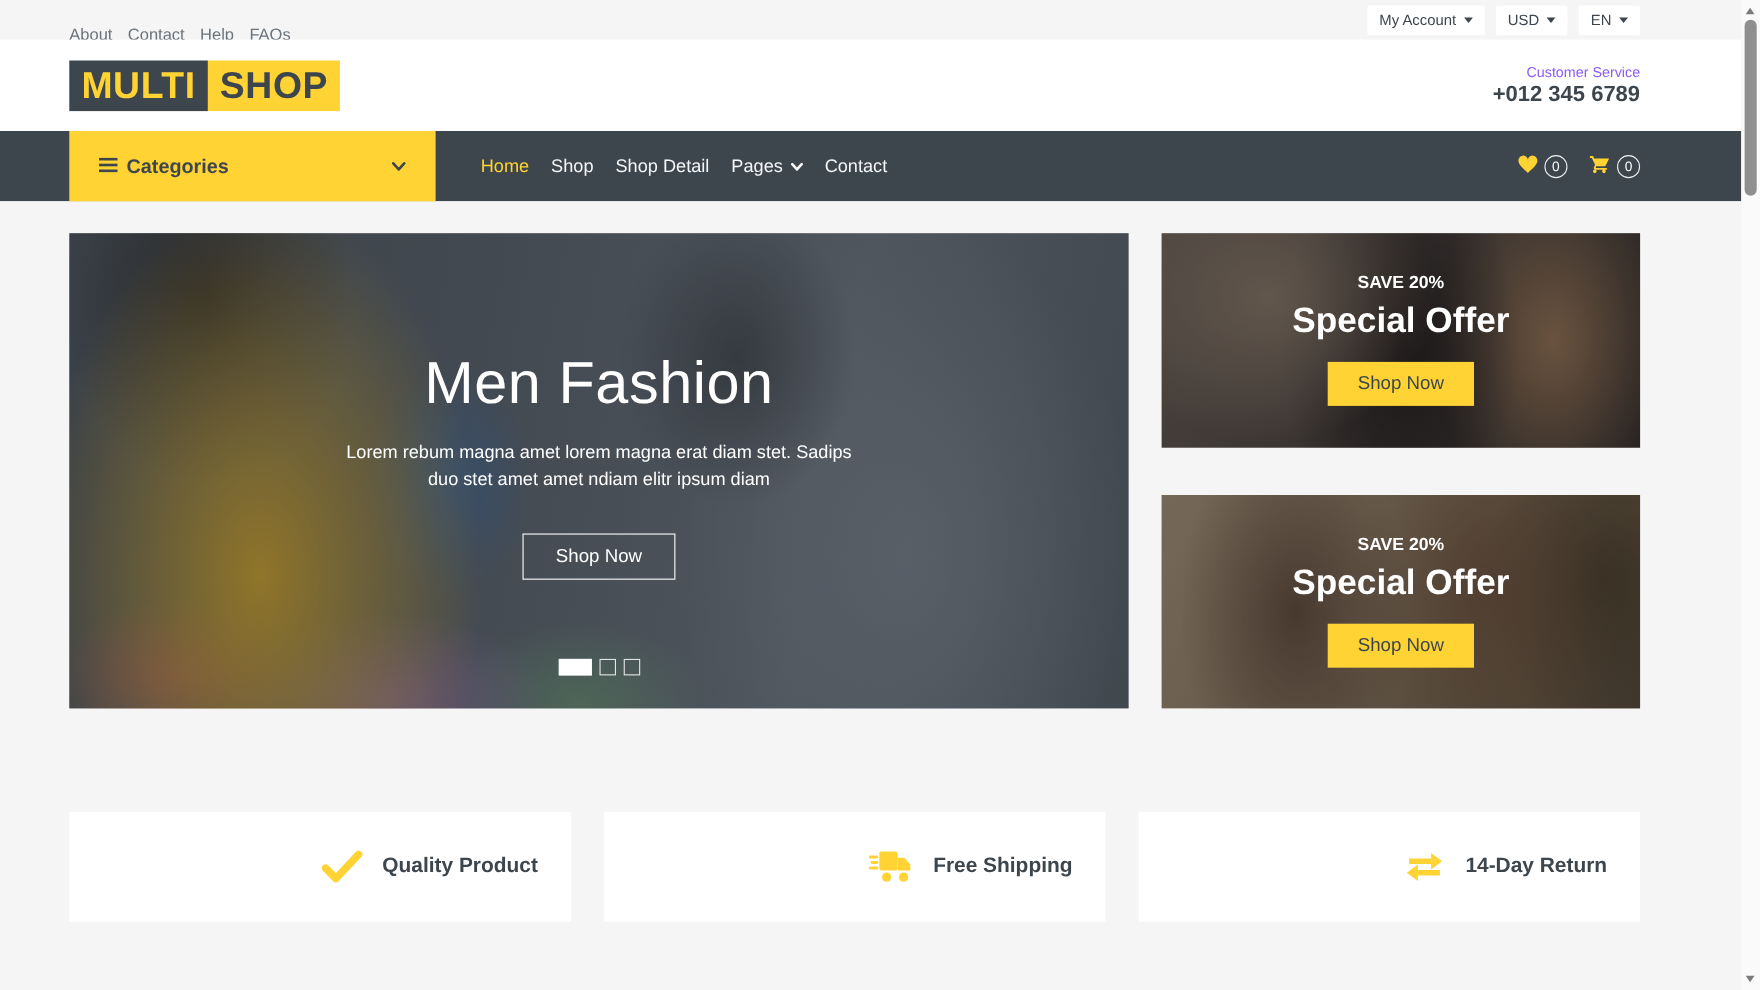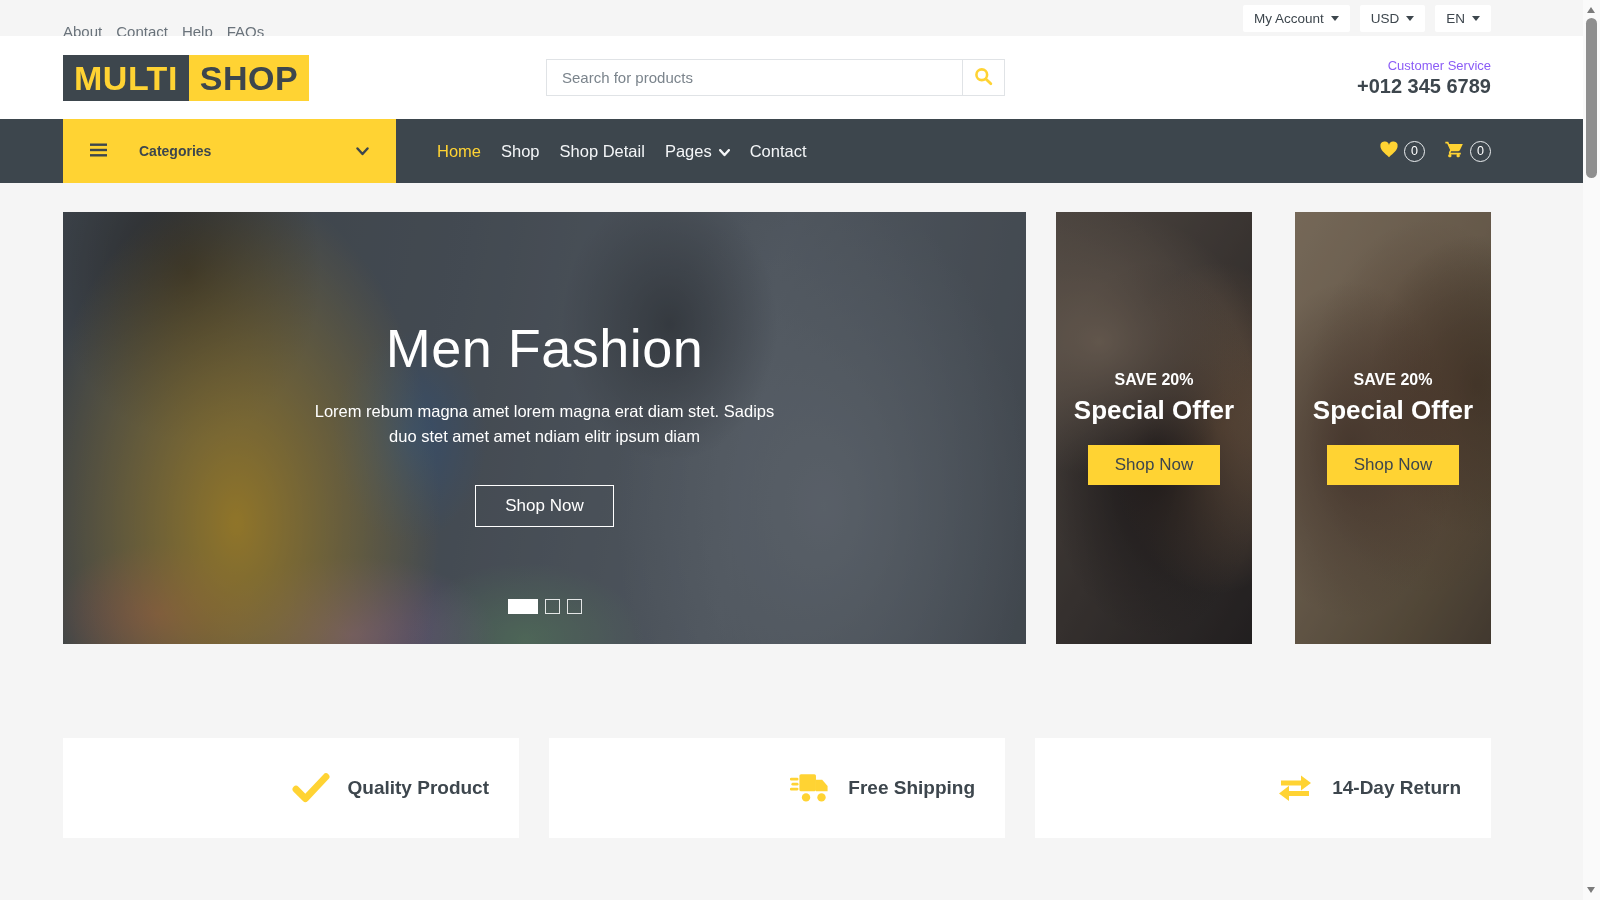--- a/index.html
+++ b/index.html
@@ -40,21 +40,21 @@
   .search-btn { width:42px; border:none; border-left:1px solid #e0e3e6; background:transparent; cursor:pointer;
     display:flex; align-items:center; justify-content:center; }
   .service { margin-left:auto; text-align:right; }
   .service-label { font-size:13px; color:#8b5cf6; }
   .service-phone { font-size:20px; font-weight:700; color:#3D464D; margin-top:2px; }
 
   
   .navbar { height:64px; background:#3D464D; display:flex; align-items:stretch; padding:0 92px 0 63px; }
   .categories-btn { width:333px; background:#FFD333; border:none; display:flex; align-items:center;
     padding:0 27px; cursor:pointer; font-family:inherit; }
-  .categories-label { font-size:14px; font-weight:600; color:#3D464D; margin-left:32px; }
+  .categories-label { font-size:18px; font-weight:600; color:#3D464D; margin-left:8px; }
   .categories-chevron { margin-left:auto; display:flex; align-items:center; }
   .nav-links { display:flex; align-items:center; gap:20px; margin-left:41px; }
   .nav-link { font-size:16.5px; font-weight:500; color:#f4f6f8; text-decoration:none; cursor:pointer;
     display:flex; align-items:center; gap:7px; }
   .nav-link.active { color:#FFD333; }
   .nav-icons { margin-left:auto; display:flex; align-items:center; gap:18px; }
   .icon-group { display:flex; align-items:center; gap:5px; cursor:pointer; }
   .count-badge { width:21px; height:21px; border:1px solid #eceff1; border-radius:50%;
     color:#ffffff; font-size:12.5px; display:flex; align-items:center; justify-content:center; }
 
@@ -81,37 +81,37 @@
   .carousel-desc { margin-top:20px; color:#ffffff; font-size:16.5px; line-height:1.5; }
   .carousel-desc span { display:block; }
   .carousel-cta { margin-top:37px; background:transparent; border:1.5px solid #ffffff; color:#ffffff;
     font-size:17px; font-family:inherit; padding:10px 29px; cursor:pointer; }
   .carousel-indicators { position:absolute; left:0; right:0; bottom:30px; display:flex;
     justify-content:center; align-items:center; gap:7px; }
   .indicator { width:15px; height:15px; border:1px solid rgba(255,255,255,0.85); background:transparent; cursor:pointer; }
   .indicator.active { width:30px; background:#ffffff; border-color:#ffffff; }
 
   
-  .offers-col { width:435px; display:flex; gap:43px; }
+  .offers-col { width:435px; display:flex; flex-direction:column; gap:43px; }
   .offer-card { flex:1; position:relative; overflow:hidden; }
   .offer-card-1 { background:
       radial-gradient(ellipse 220px 190px at 22% 30%, rgba(143,126,111,0.95), rgba(143,126,111,0) 70%),
       radial-gradient(ellipse 150px 260px at 50% 55%, rgba(34,29,31,0.9), rgba(34,29,31,0) 72%),
       radial-gradient(ellipse 150px 230px at 82% 50%, rgba(168,130,96,0.85), rgba(168,130,96,0) 72%),
       linear-gradient(120deg, #6e645c 0%, #4c4542 55%, #312d2e 100%); }
   .offer-card-2 { background:
       radial-gradient(ellipse 150px 240px at 28% 55%, rgba(92,70,58,0.8), rgba(92,70,58,0) 70%),
       radial-gradient(ellipse 170px 260px at 68% 45%, rgba(110,82,64,0.75), rgba(110,82,64,0) 72%),
       radial-gradient(ellipse 140px 200px at 92% 40%, rgba(74,62,46,0.8), rgba(74,62,46,0) 75%),
       linear-gradient(120deg, #a8957e 0%, #92806a 45%, #74654f 80%, #5e5144 100%); }
   .offer-card::before { content:""; position:absolute; inset:0; background:rgba(0,0,0,0.30); }
   .offer-content { position:absolute; inset:0; display:flex; flex-direction:column;
     align-items:center; justify-content:center; text-align:center; }
   .offer-badge { color:#ffffff; font-size:16px; font-weight:600; }
-  .offer-title { color:#ffffff; font-size:26px; font-weight:700; margin:6px 0 19px; }
+  .offer-title { color:#ffffff; font-size:32px; font-weight:700; margin:6px 0 19px; }
   .offer-cta { background:#FFD333; border:none; color:#3D464D; font-size:17px; font-weight:500;
     font-family:inherit; padding:10px 27px; cursor:pointer; }
 
   
   .features-row { display:flex; gap:30px; margin-top:94px; }
   .feature-card { flex:1; height:100px; background:#ffffff; display:flex; align-items:center; padding:0 30px;justify-content:flex-end; }
   .feature-icon { width:42px; display:flex; align-items:center; justify-content:center; flex:none; }
   .feature-label { margin-left:16px; font-size:19px; font-weight:700; color:#3D464D; }
 </style>
 </head>
@@ -139,31 +139,20 @@
         <span>EN</span>
         <span class="caret-down"></span>
       </button>
     </div>
   </div>
 
   <div class="header">
     <div class="logo">
       <span class="logo-part1">MULTI</span>
       <span class="logo-part2">SHOP</span>
-    </div>
-    <div class="search-box">
-      <input class="search-input" type="text" placeholder="Search for products" style="">
-      <button class="search-btn">
-        <span>
-          <svg width="19" height="19" viewBox="0 0 22 22" fill="none">
-            <circle cx="9" cy="9" r="6.2" stroke="#FFD333" stroke-width="3"></circle>
-            <line x1="13.8" y1="13.8" x2="19.5" y2="19.5" stroke="#FFD333" stroke-width="3.2" stroke-linecap="round"></line>
-          </svg>
-        </span>
-      </button>
     </div>
     <div class="service">
       <div class="service-label">Customer Service</div>
       <div class="service-phone">+012 345 6789</div>
     </div>
   </div>
 
   <div class="navbar">
     <button class="categories-btn">
       <span>

